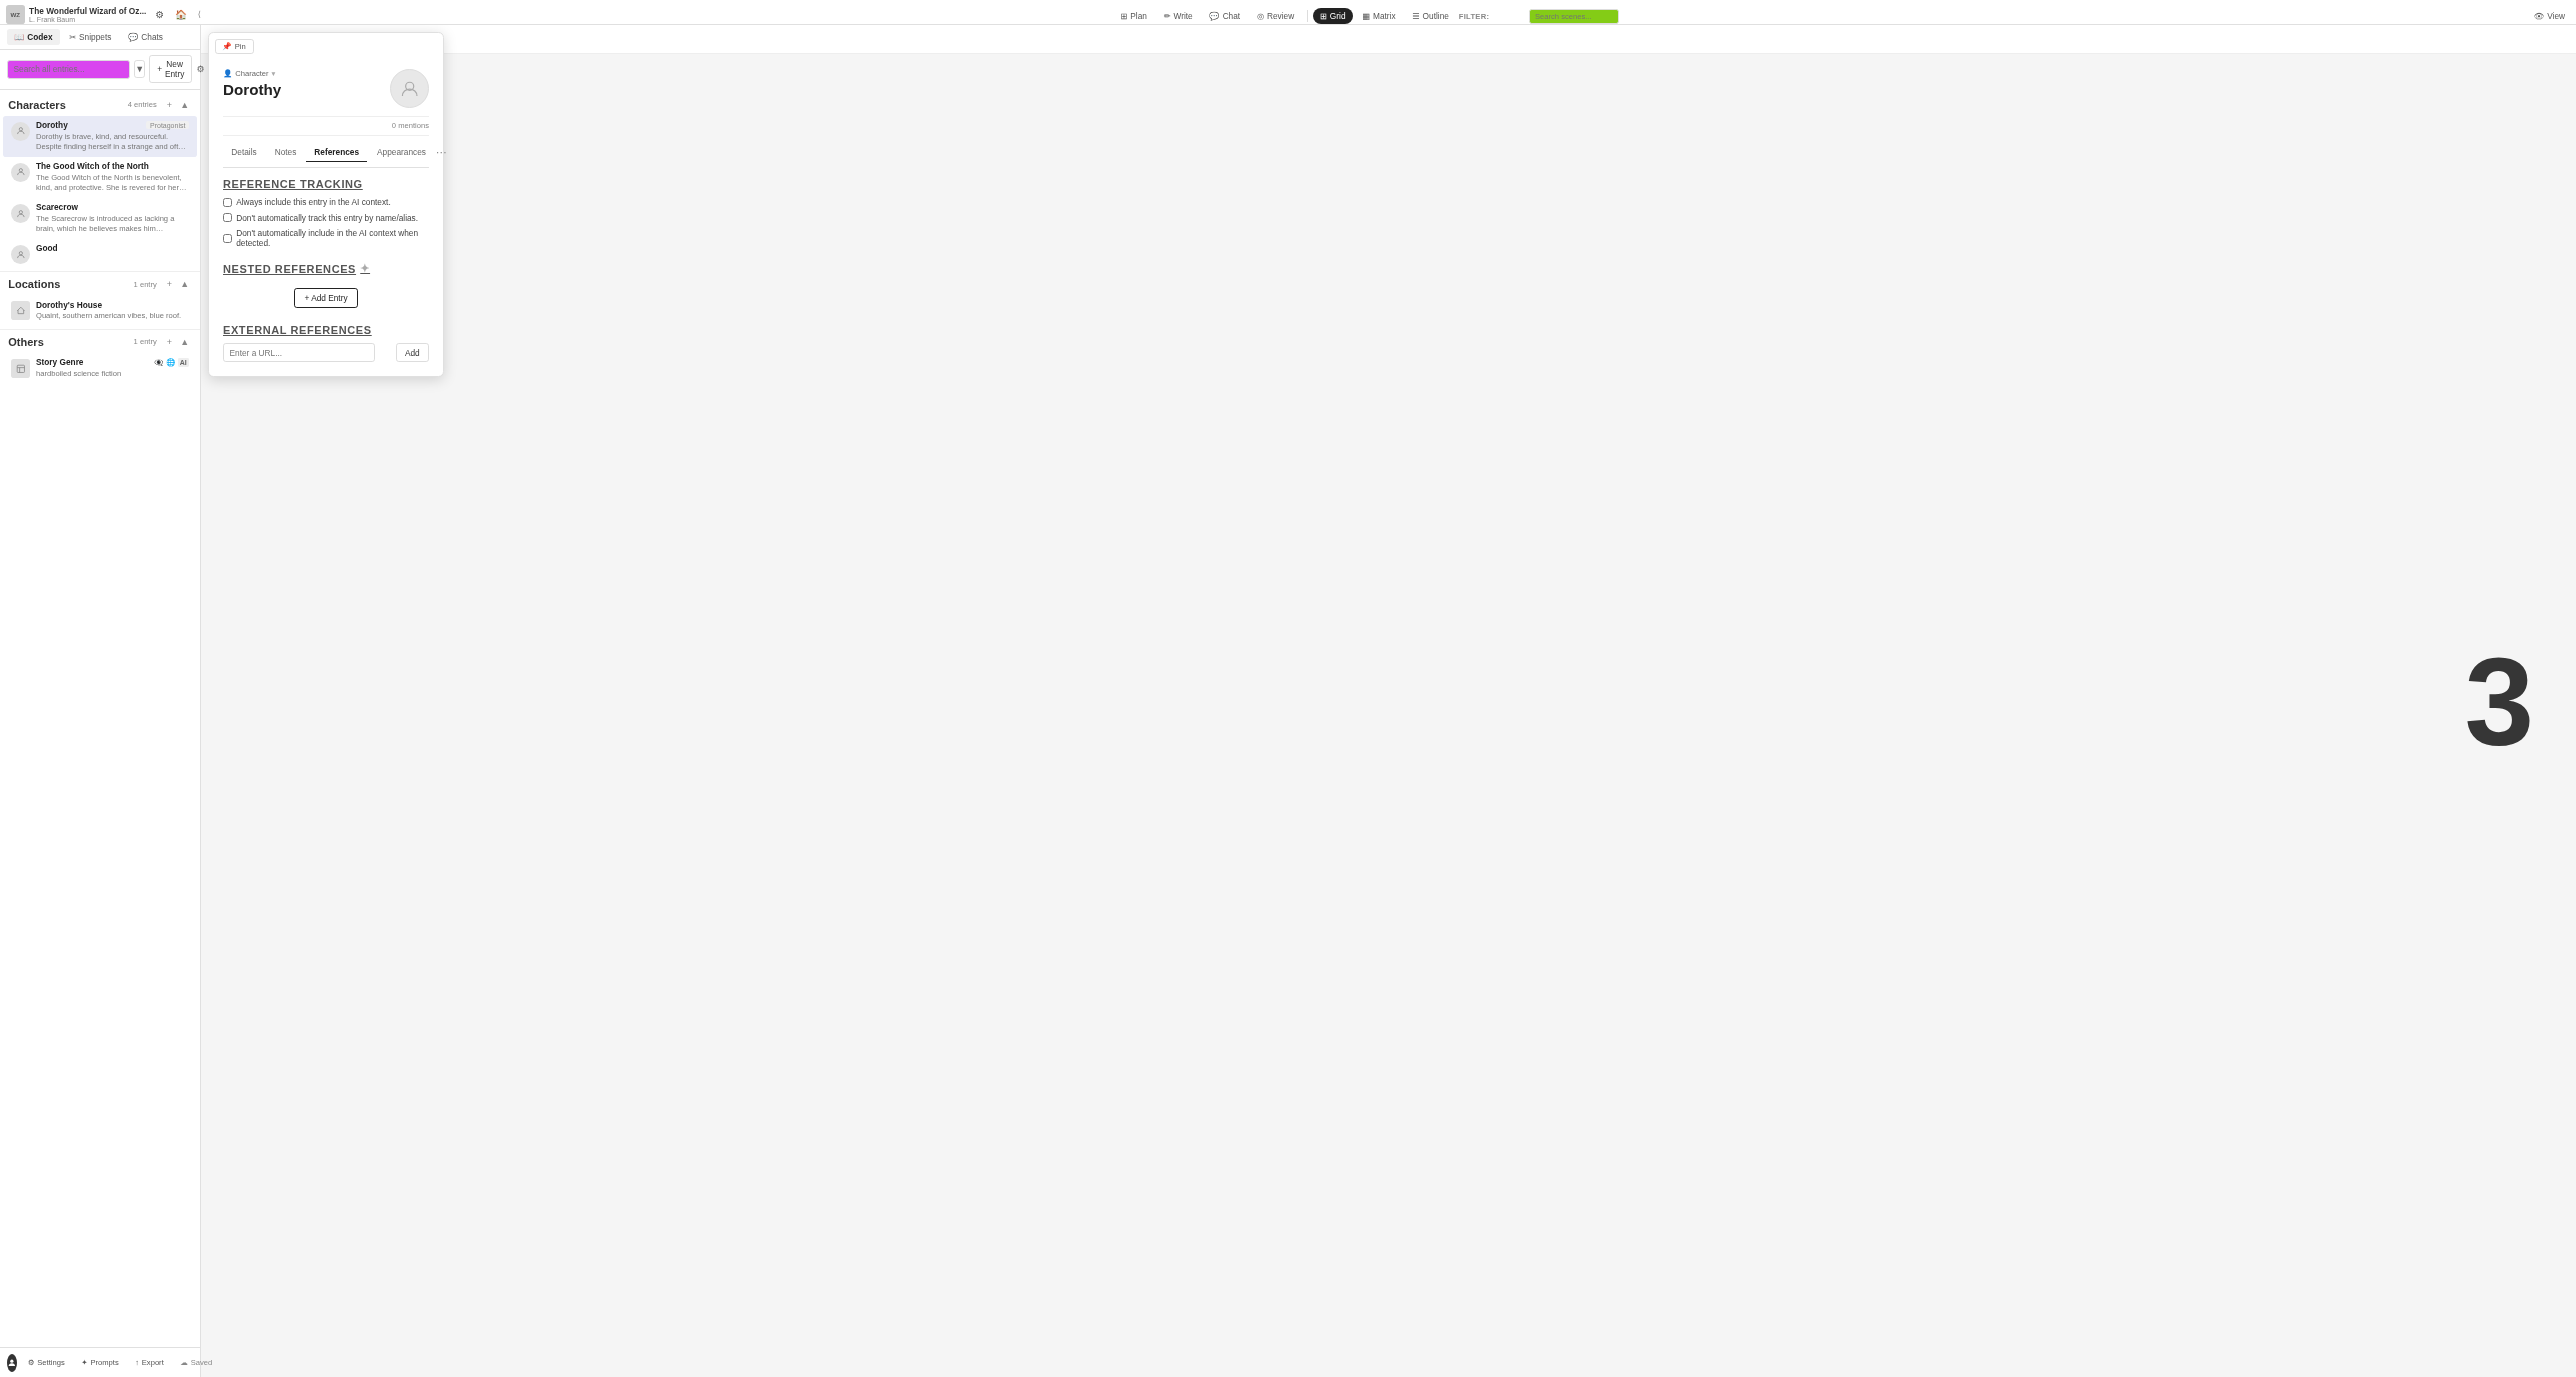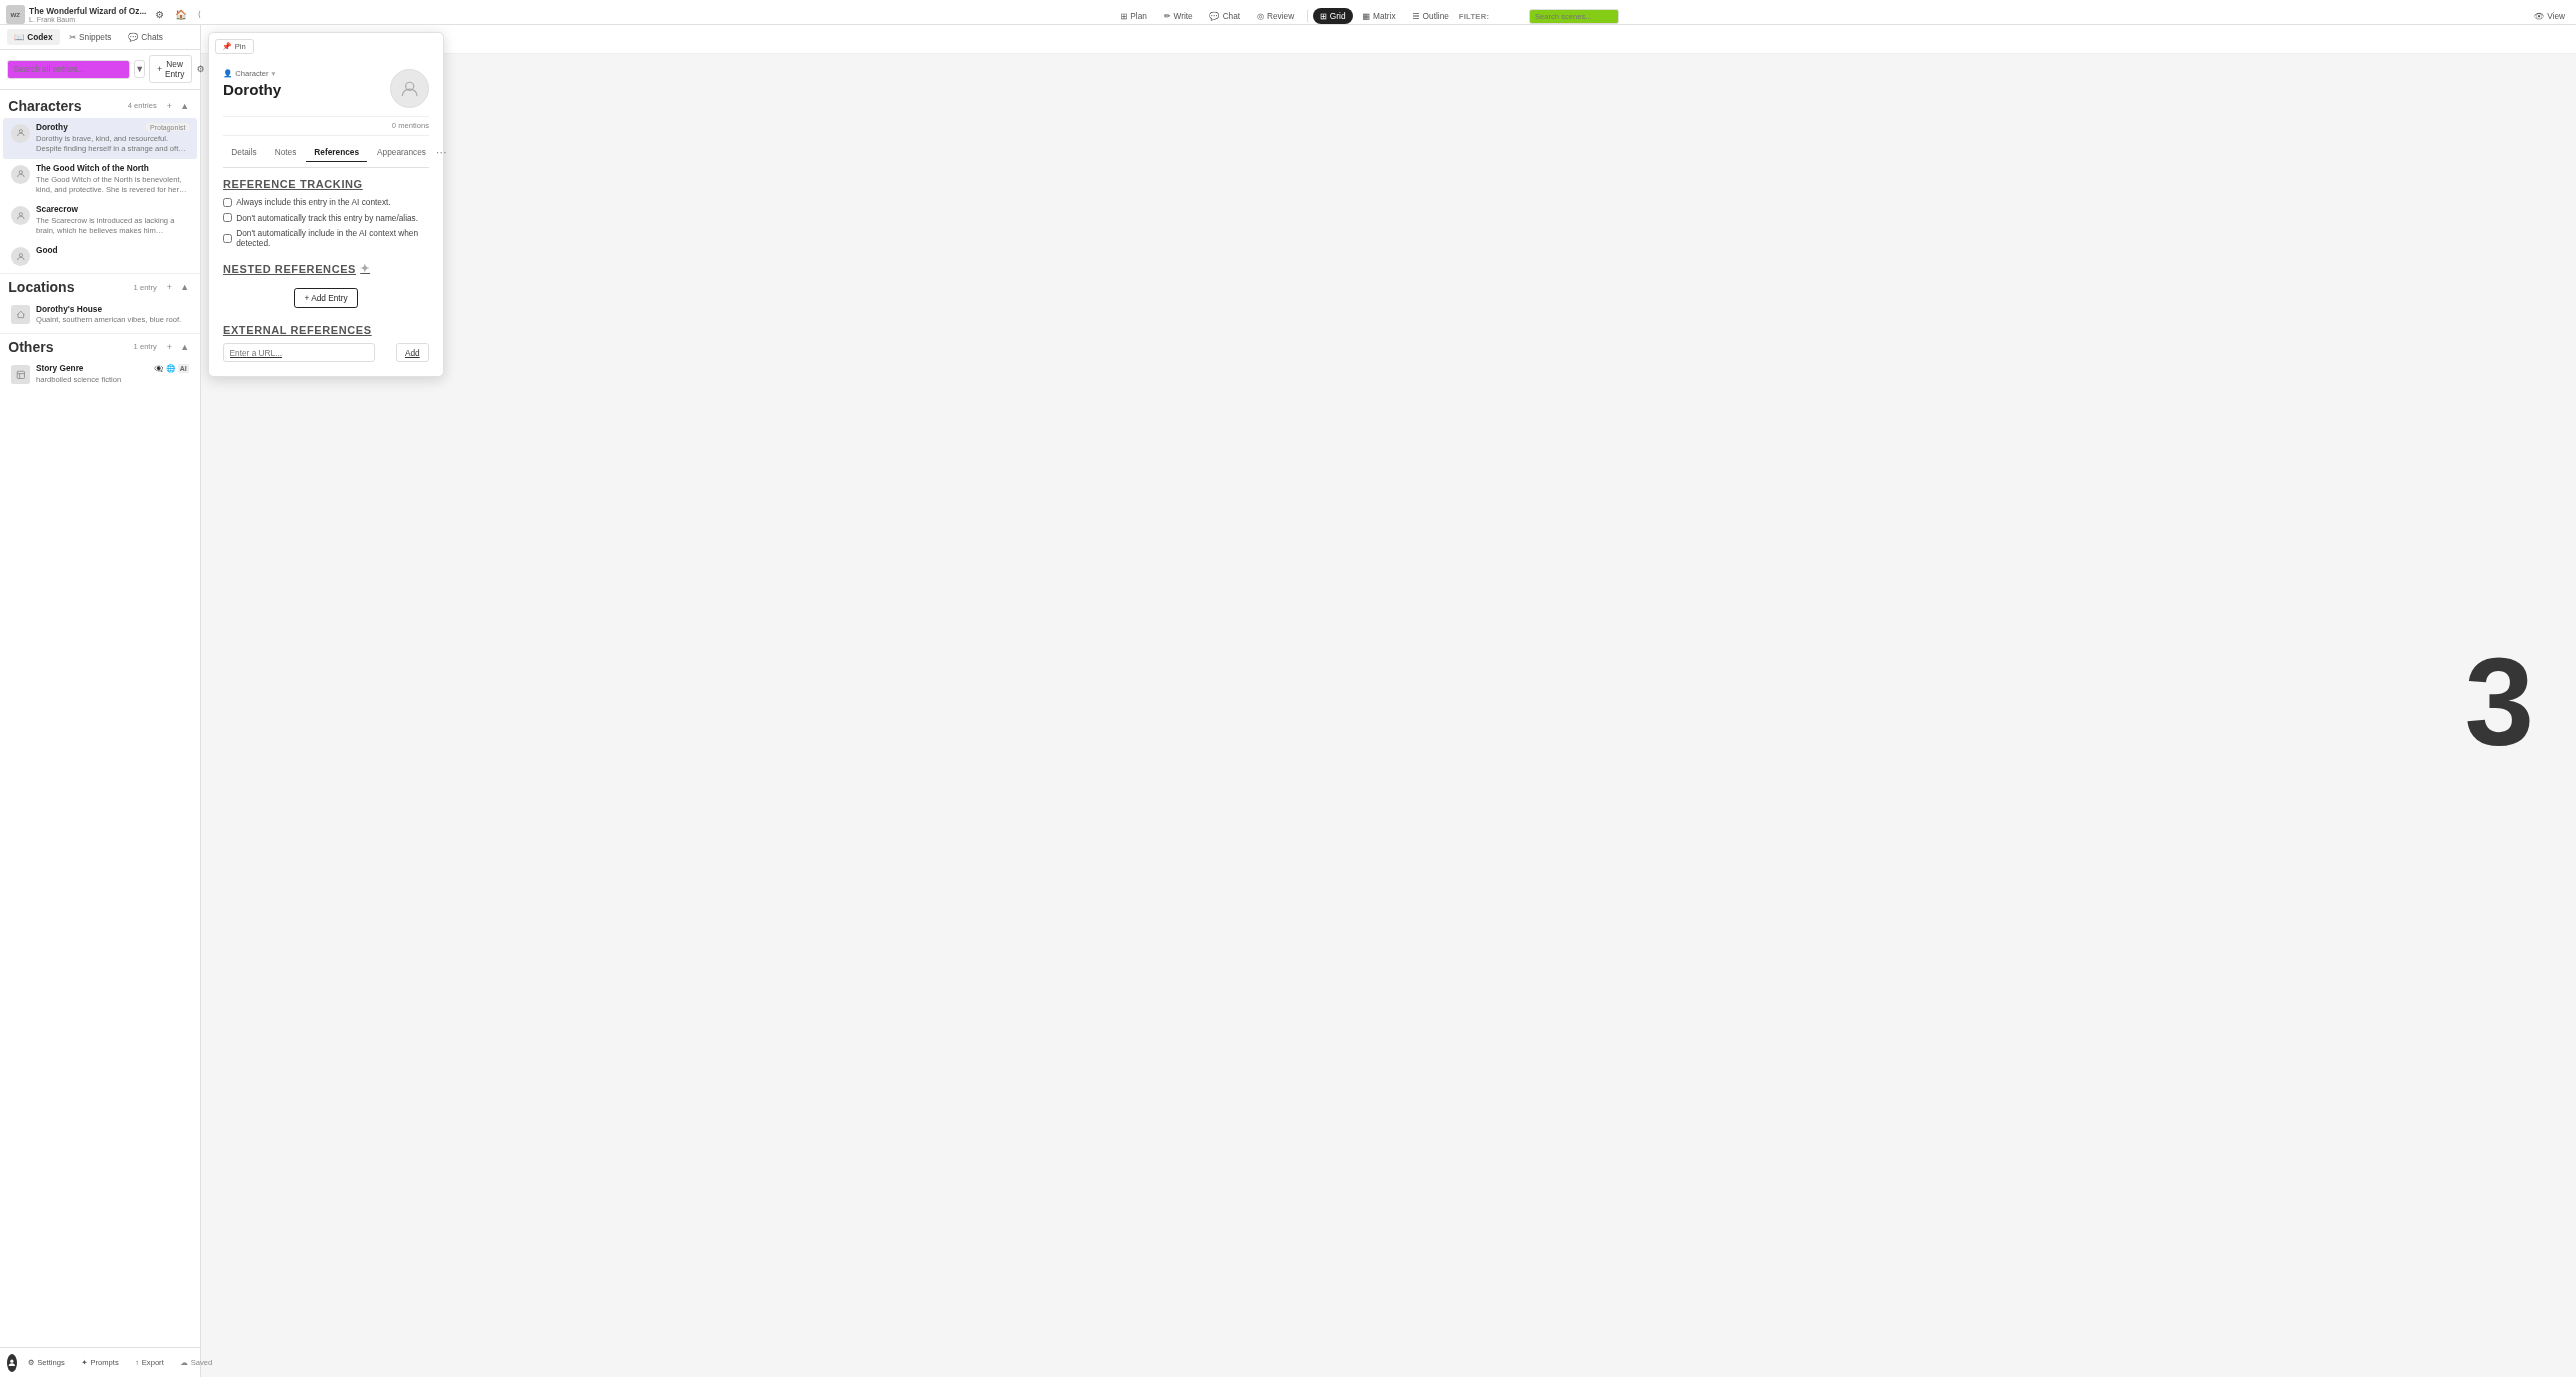--- a/index.html
+++ b/index.html
@@ -39,21 +39,21 @@
 
     .sidebar-search-row { display: flex; align-items: center; padding: 5.5px 7px; gap: 4.2px; border-bottom: 0.7px solid #e0e0e0; }
     .sidebar-search { flex: 1; border: 0.7px solid #ddd; border-radius: 2.8px; padding: 3.5px 5.5px; font-size: 8.3px; outline: none; background: #d946ef; }
     .filter-icon-btn { width: 18px; height: 18px; border-radius: 2.8px; border: 0.7px solid #ddd; background: #fff; cursor: pointer; display: flex; align-items: center; justify-content: center; font-size: 9px; color: #666; }
     .new-entry-btn { display: flex; align-items: center; gap: 2.8px; padding: 2.8px 7px; border-radius: 2.8px; border: 0.7px solid #ddd; background: #fff; cursor: pointer; font-size: 8.3px; font-weight: 500; color: #333; }
     .settings-icon-btn { width: 18px; height: 18px; border-radius: 2.8px; border: none; background: none; cursor: pointer; display: flex; align-items: center; justify-content: center; font-size: 9px; color: #666; }
 
     .sidebar-content { flex: 1; overflow-y: auto; padding: 5.5px 0; }
 
     .section-header { display: flex; align-items: center; padding: 2.8px 8.3px; margin-bottom: 1.4px; }
-    .section-title { font-size: 14px; font-weight: 700; color: #333; flex: 1; }
+    .section-title { font-size: 11px; font-weight: 700; color: #333; flex: 1; }
     .section-count { font-size: 7.6px; color: #888; margin-right: 5.5px; }
     .section-actions { display: flex; gap: 1.4px; }
     .section-btn { width: 14px; height: 14px; border-radius: 2.1px; border: none; background: none; cursor: pointer; color: #888; font-size: 9px; display: flex; align-items: center; justify-content: center; }
 
     .entry-item { display: flex; align-items: flex-start; padding: 4.2px 8.3px; cursor: pointer; border-radius: 2.8px; margin: 0 2.8px; gap: 5.5px; }
     .entry-item.selected { background: #e8eaf6; }
     .entry-avatar { width: 19.4px; height: 19.4px; border-radius: 50%; background: #e0e0e0; display: flex; align-items: center; justify-content: center; font-size: 7.6px; color: #888; flex-shrink: 0; margin-top: 1.4px; }
     .entry-avatar svg { width: 9.7px; height: 9.7px; }
     .entry-body { flex: 1; min-width: 0; }
     .entry-name-row { display: flex; align-items: center; justify-content: space-between; gap: 2.8px; }
@@ -100,21 +100,21 @@
     .section-label { font-size: 11px; font-weight: 700; letter-spacing: 0.6px; color: #555; text-transform: uppercase; margin-bottom: 7px; display: flex; align-items: center; gap: 4.2px; text-decoration: underline; }
 
     .checkbox-group { display: flex; flex-direction: column; gap: 5.5px; margin-bottom: 14px; }
     .checkbox-item { display: flex; align-items: center; gap: 4.2px; font-size: 8.3px; color: #444; }
     .checkbox-item input[type=checkbox] { width: 9px; height: 9px; accent-color: #444; cursor: pointer; }
 
     .nested-ref-section { margin-bottom: 11px; }
     .add-entry-btn { display: flex; align-items: center; gap: 4.2px; padding: 4.2px 9.7px; border-radius: 2.8px; border: 1.4px solid #222; background: #fff; cursor: pointer; font-size: 8.3px; font-weight: 500; color: #222; margin: 0 auto; }
 
     .external-ref-section { }
-    .url-row { display: flex; gap: 21px; text-decoration: underline; }
+    .url-row { display: flex; gap: 21px; }
     .url-input { flex: 1; border: 0.7px solid #ddd; border-radius: 2.8px; padding: 3.5px 5.5px; font-size: 8.3px; outline: none; color: #999; }
     .add-url-btn { padding: 3.5px 8.3px; border-radius: 2.8px; border: 0.7px solid #ddd; background: #fff; cursor: pointer; font-size: 8.3px; font-weight: 500; color: #333; }
 
     
     .big-number { position: absolute; right: 42px; top: 50%; transform: translateY(-50%); font-size: 125px; font-weight: 700; color: #222; opacity: 0.9; user-select: none; }
 
     
     ::-webkit-scrollbar { width: 2.8px; }
     ::-webkit-scrollbar-track { background: transparent; }
     ::-webkit-scrollbar-thumb { background: #ccc; border-radius: 1.4px; }

